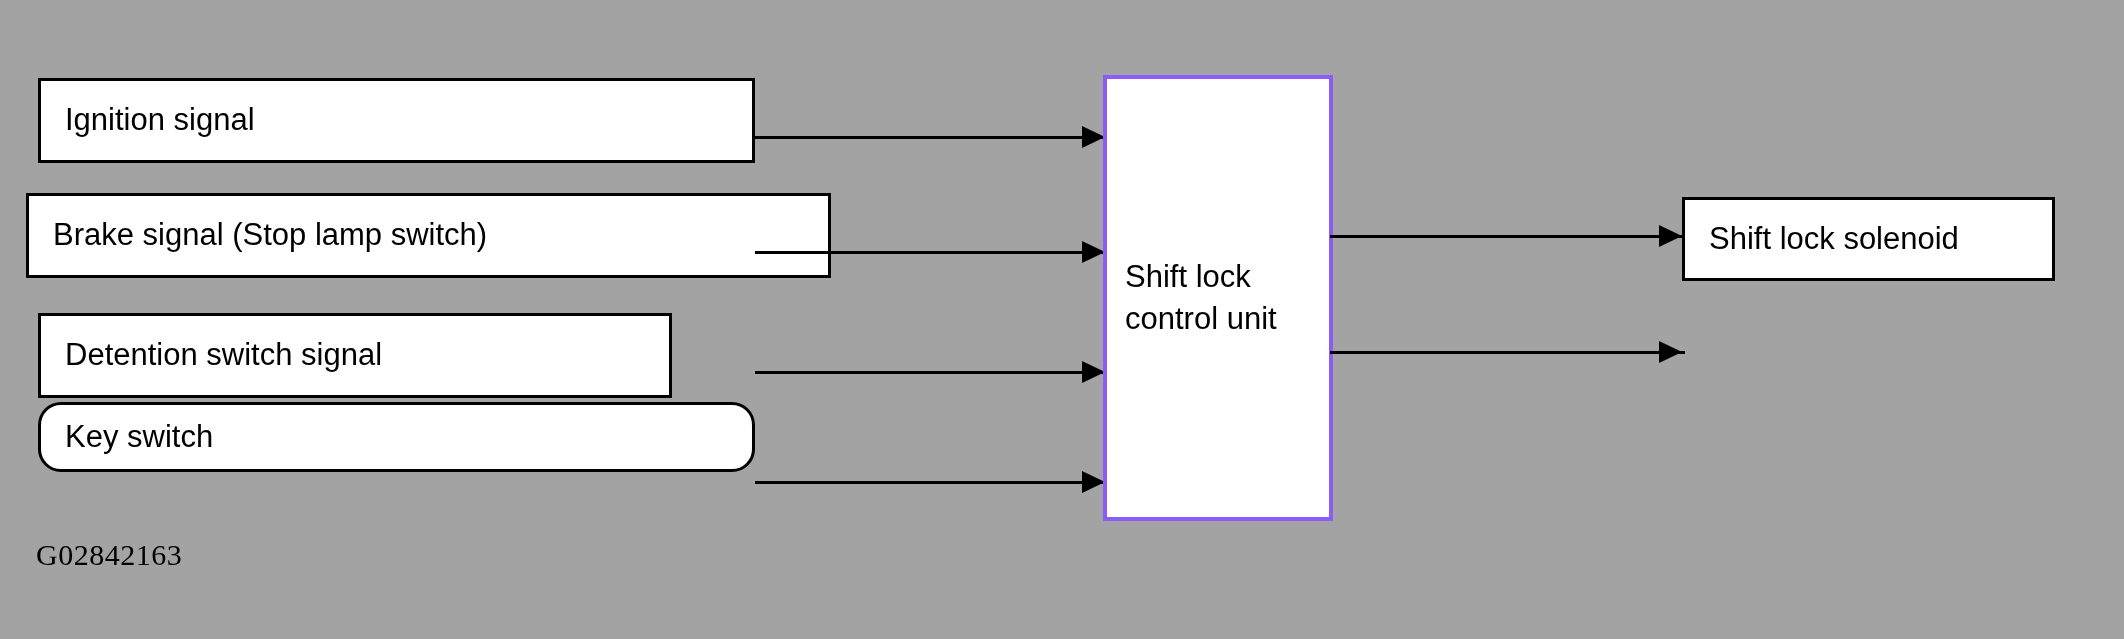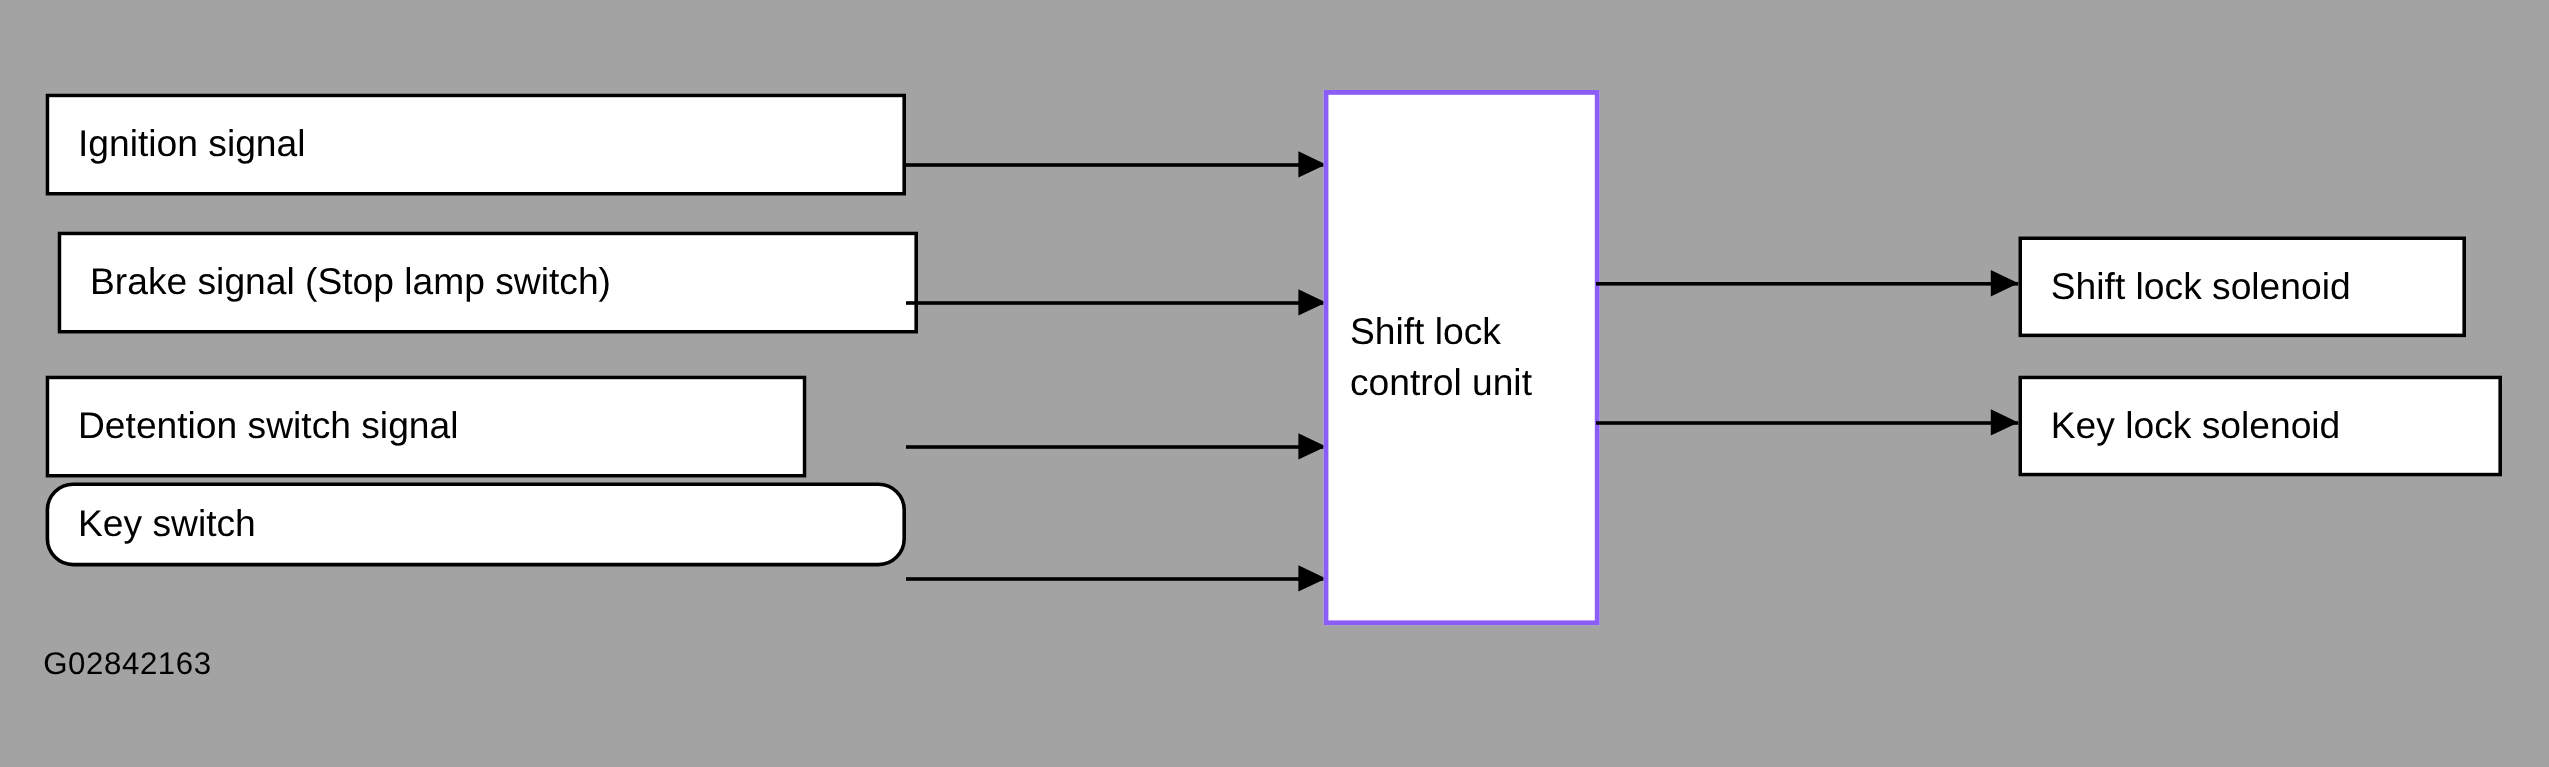--- a/index.html
+++ b/index.html
@@ -53,35 +53,36 @@
   .arrowhead {
     position: absolute;
     width: 0;
     height: 0;
     border-top: 11px solid transparent;
     border-bottom: 11px solid transparent;
     border-left: 23px solid #000000;
   }
   .caption {
     position: absolute;
-    font-size: 26px;
+    font-size: 30px;
     color: #000000;
     letter-spacing: 0.5px;
+    font-family: Liberation Serif, serif;
   }
 </style>
 </head>
 <body>
 
 <div id="canvas">
 
   <div class="box" style="left:38px; top:78px; width:717px; height:85px;">
     <span class="box-label">Ignition signal</span>
   </div>
 
-  <div class="box" style="left:48px; top:193px; width:717px; height:85px;">
+  <div class="box" style="left:26px; top:193px; width:805px; height:85px;">
     <span class="box-label">Brake signal (Stop lamp switch)</span>
   </div>
 
   <div class="box" style="left:38px; top:313px; width:634px; height:85px;">
     <span class="box-label">Detention switch signal</span>
   </div>
 
   <div class="box" style="left:38px; top:402px; width:717px; height:70px;border-radius:23px;">
     <span class="box-label">Key switch</span>
   </div>
@@ -106,19 +107,16 @@
   <div class="wire" style="left:1330px; top:235px; width:355px;"></div>
   <div class="arrowhead" style="left:1659px; top:225px;"></div>
 
   <div class="wire" style="left:1330px; top:351px; width:355px;"></div>
   <div class="arrowhead" style="left:1659px; top:341px;"></div>
 
   <div class="box" style="left:1682px; top:197px; width:373px; height:84px;">
     <span class="box-label">Shift lock solenoid</span>
   </div>
 
-  <div class="box" style="left:1682px; top:313px; width:403px; height:84px;">
-    <span class="box-label">Key lock solenoid</span>
-  </div>
 
   <div class="caption" style="left:36px; top:538px;">G02842163</div>
 
 </div>
 
 </body></html>

